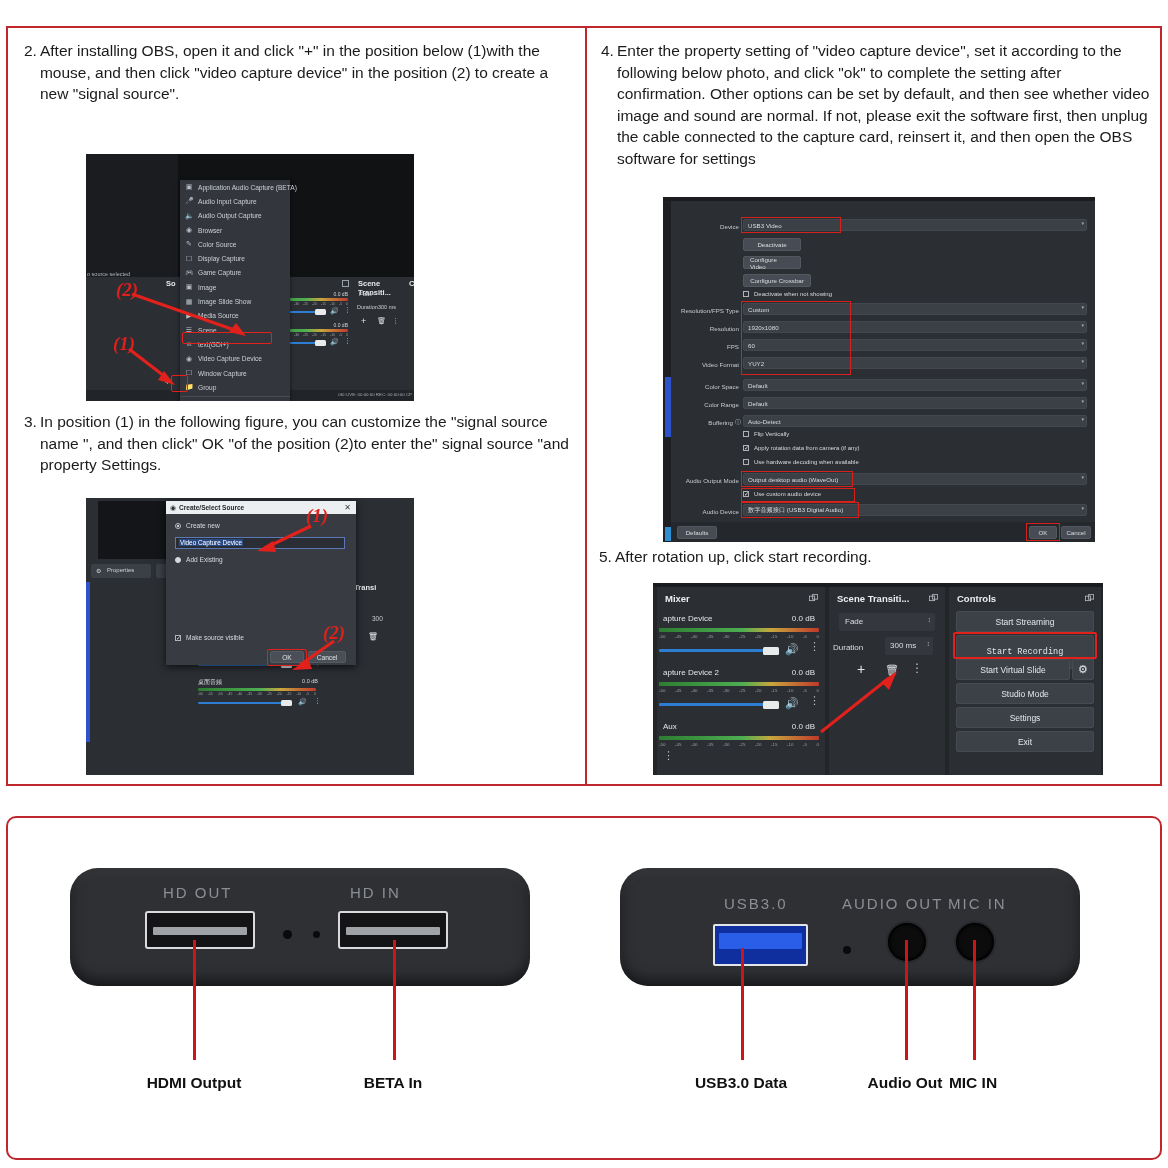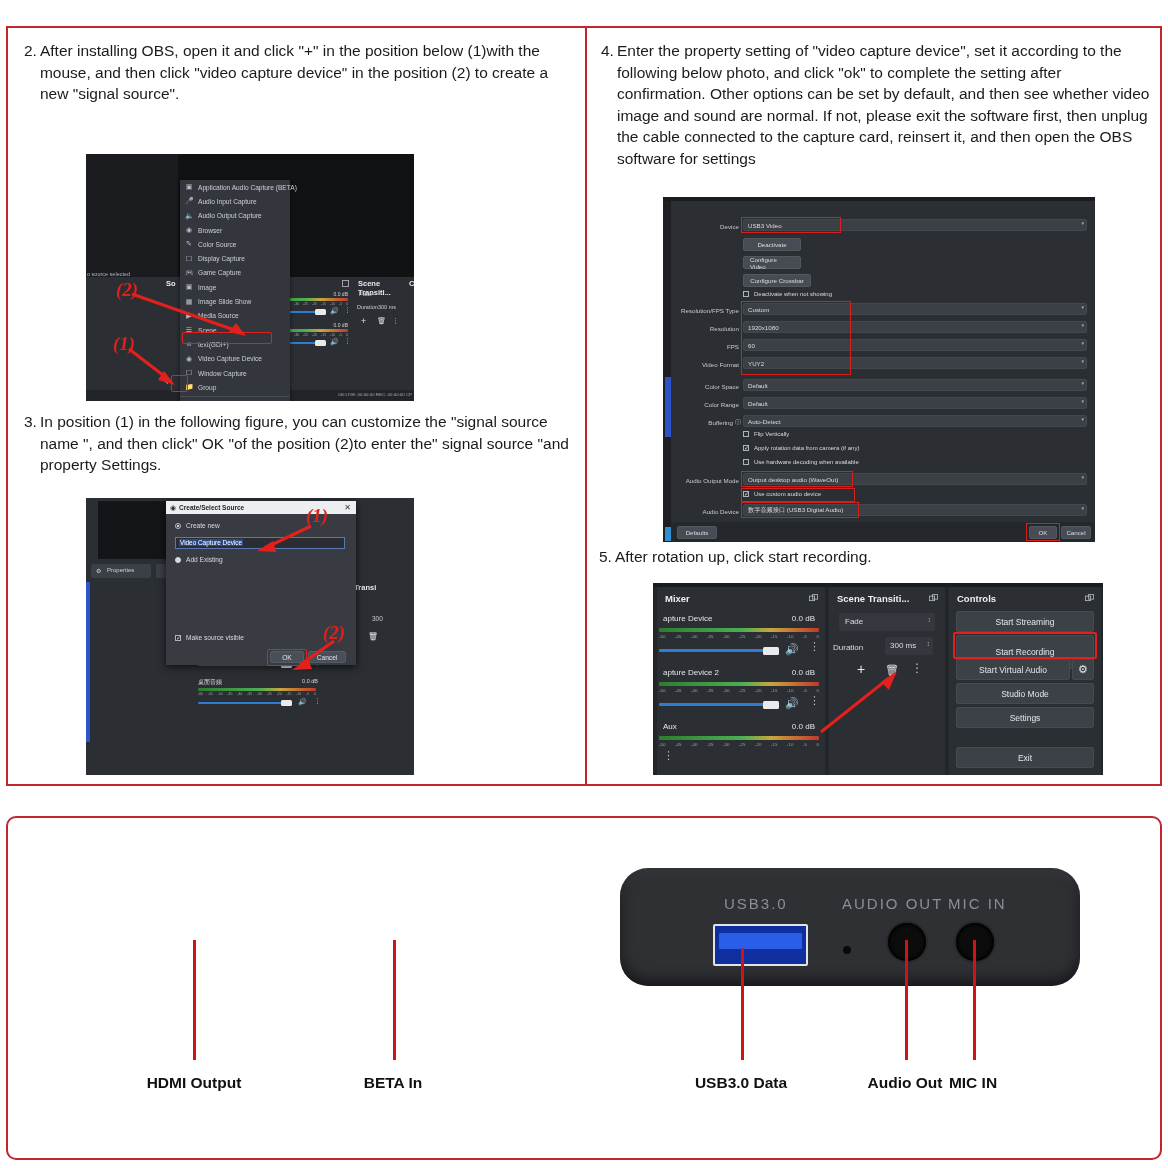--- a/index.html
+++ b/index.html
@@ -687,41 +687,55 @@
           <div class="kebab" style="left:82px; top:78px; font-size:12px;">⋮</div>
         </div>
 
         <div class="dock5" style="left:296px; width:152px;">
           <div class="hd">Controls</div>
           <svg class="popico" viewBox="0 0 12 10">
             <rect x="0.5" y="2.5" width="7" height="6" fill="none" stroke="#b7bcc2" stroke-width="1.1"></rect>
             <rect x="4.5" y="0.5" width="7" height="6" fill="none" stroke="#b7bcc2" stroke-width="1.1"></rect>
           </svg>
           <div class="ctrlbtn" style="left:7px; top:24px; width:138px; height:21px;">Start Streaming</div>
-          <div class="ctrlbtn" style="left:7px; top:48px; width:138px; height:34px;">Start Recording</div>
+          <div class="ctrlbtn" style="left:7px; top:48px; width:138px; height:34px;font-family:Liberation Mono, monospace;">Start Recording</div>
           <div class="hl" style="left:4px; top:45px; width:144px; height:27px; border-width:2px;"></div>
-          <div class="ctrlbtn" style="left:7px; top:72px; width:114px; height:21px;">Start Virtual Audio</div>
+          <div class="ctrlbtn" style="left:7px; top:72px; width:114px; height:21px;">Start Virtual Slide</div>
           <div class="ctrlbtn" style="left:123px; top:72px; width:22px; height:21px;">
             <span style="font-size:11px;color:#e3e6e9;">⚙</span>
           </div>
           <div class="ctrlbtn" style="left:7px; top:96px; width:138px; height:21px;">Studio Mode</div>
           <div class="ctrlbtn" style="left:7px; top:120px; width:138px; height:21px;">Settings</div>
-          <div class="ctrlbtn" style="left:7px; top:160px; width:138px; height:21px;">Exit</div>
+          <div class="ctrlbtn" style="left:7px; top:144px; width:138px; height:21px;">Exit</div>
         </div>
       </div>
 
       <svg class="arrow-svg" style="left:230px; top:640px; width:90px; height:70px;" viewBox="0 0 90 70">
         <path d="M4 64 L72 10" stroke="#e2211c" stroke-width="3" fill="none"></path>
         <path d="M80 3 L64 14 L72 22 Z" fill="#e2211c"></path>
       </svg>
     </div>
   </div>
 
   <div class="hw-box">
 
+    <div class="device" style="left:62px; top:50px; width:460px; height:118px;">
+      <div class="dev-label" style="left:93px; top:16px;">HD OUT</div>
+      <div class="dev-label" style="left:280px; top:16px;">HD IN</div>
+
+      <div class="hdmi-port" style="left:75px; top:43px; width:110px; height:38px;">
+        <div class="lip"></div>
+      </div>
+      <div class="hdmi-port" style="left:268px; top:43px; width:110px; height:38px;">
+        <div class="lip"></div>
+      </div>
+
+      <div class="pinhole" style="left:213px; top:62px; width:9px; height:9px;"></div>
+      <div class="pinhole" style="left:243px; top:63px; width:7px; height:7px;"></div>
+    </div>
 
     <div class="lead" style="left:185px; top:122px; height:120px;"></div>
     <div class="lead" style="left:385px; top:122px; height:120px;"></div>
     <div class="hw-caption" style="left:66px; top:256px; width:240px;">HDMI Output</div>
     <div class="hw-caption" style="left:285px; top:256px; width:200px;">BETA In</div>
 
     <div class="device" style="left:612px; top:50px; width:460px; height:118px;">
       <div class="dev-label" style="left:104px; top:27px;">USB3.0</div>
       <div class="dev-label" style="left:222px; top:27px;">AUDIO OUT</div>
       <div class="dev-label" style="left:328px; top:27px;">MIC IN</div>

